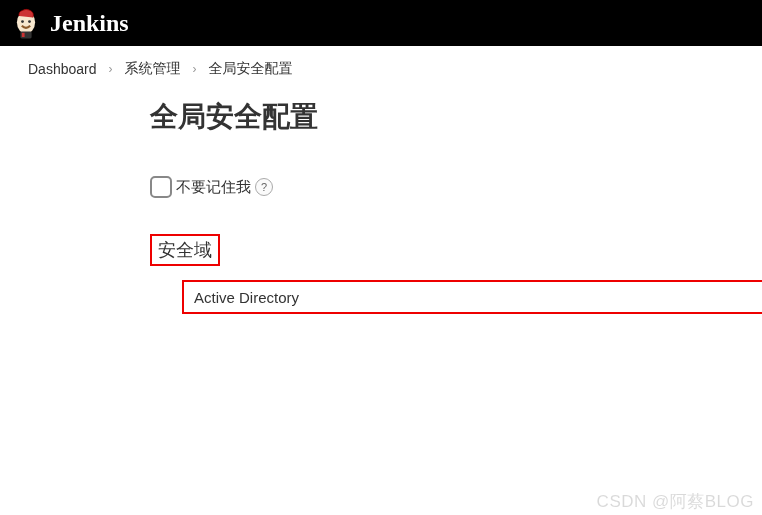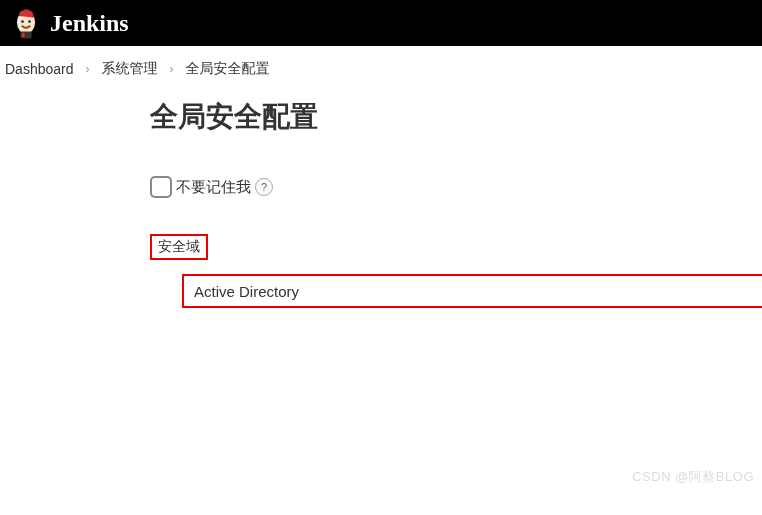--- a/index.html
+++ b/index.html
@@ -3,48 +3,48 @@
   <meta charset="utf-8">
   <style>
     * { margin: 0; padding: 0; box-sizing: border-box; }
     body { font-family: -apple-system, BlinkMacSystemFont, "Segoe UI", Arial, sans-serif; font-size: 14px; color: #333; width: 762px; background: #fff; }
     
     .header { background: #000; height: 46px; display: flex; align-items: center; padding: 0 12px; }
     .logo-wrap { display: flex; align-items: center; gap: 10px; }
     .logo-svg { width: 28px; height: 34px; }
     .logo-text { color: #fff; font-family: Georgia, serif; font-weight: bold; font-size: 24px; }
     
-    .breadcrumb { display: flex; align-items: center; gap: 12px; padding: 14px 5px; font-size: 14px; color: #333; }
+    .breadcrumb { display: flex; align-items: center; gap: 12px; padding: 14px 28px; font-size: 14px; color: #333; }
     .breadcrumb a { color: #333; text-decoration: none; }
     .breadcrumb .sep { color: #999; font-size: 12px; }
     
     .content { padding: 6px 0 0 150px; }
     .page-title { font-size: 28px; font-weight: 700; margin-bottom: 40px; }
     .section-title { font-size: 20px; font-weight: 700; margin-bottom: 30px; }
     
     .checkbox-row { display: flex; align-items: center; gap: 4px; margin-bottom: 36px; }
     .checkbox { width: 22px; height: 22px; border: 2px solid #888; border-radius: 5px; background: #fff; cursor: pointer; }
     .checkbox-label { font-size: 15px; }
     .help-icon { width: 18px; height: 18px; border: 1px solid #aaa; border-radius: 50%; display: inline-flex; align-items: center; justify-content: center; font-size: 11px; color: #666; cursor: pointer; background: #fafafa; }
     
     .field-label-box { position: relative; display: inline-block; border: 2px solid #e00; padding: 2px 6px; margin-bottom: 14px; }
-    .field-label { font-size: 14px; }
+    .field-label { font-size: 18px; }
     
     .select-area { position: relative; margin-left: 32px; }
     .select-box { border: 2px solid #e00; border-right: none; display: flex; align-items: center; padding: 6px 10px; width: 580px; height: 34px; }
     .select-text { font-size: 15px; flex: 1; }
     
     .dropdown { position: absolute; left: 0; top: 34px; width: 580px; border: 1px solid #666; border-right: none; background: #fff; z-index: 10; }
     .dropdown-item { padding: 3px 10px; font-size: 15px; cursor: pointer; }
     .dropdown-item.selected { background: #0a5ed9; color: #fff; font-weight: 600; }
     
     .behind-row { position: absolute; left: 32px; top: 170px; display: flex; align-items: center; gap: 10px; color: #999; z-index: 1; }
     .behind-checkbox { width: 18px; height: 18px; border: 2px solid #ccc; border-radius: 4px; }
     
-    .watermark { position: absolute; right: 8px; top: 468px; color: rgba(0,0,0,0.15); font-size: 13px; letter-spacing: 0.5px; pointer-events: none; }
+    .watermark { position: absolute; right: 8px; top: 490px; color: rgba(0,0,0,0.15); font-size: 17px; letter-spacing: 0.5px; pointer-events: none; }
   </style>
 </head>
 <body>
 
 <div class="header">
   <div class="logo-wrap">
     <svg class="logo-svg" viewBox="0 0 40 48">
       <ellipse cx="20" cy="23" rx="13" ry="16" fill="#f7e7ce"></ellipse>
       <path d="M10 14 Q9 8 15 6 Q20 3 26 6 Q32 9 30 16" fill="#c33" stroke="#900" stroke-width="1"></path>
       <circle cx="15" cy="22" r="2" fill="#333"></circle>

